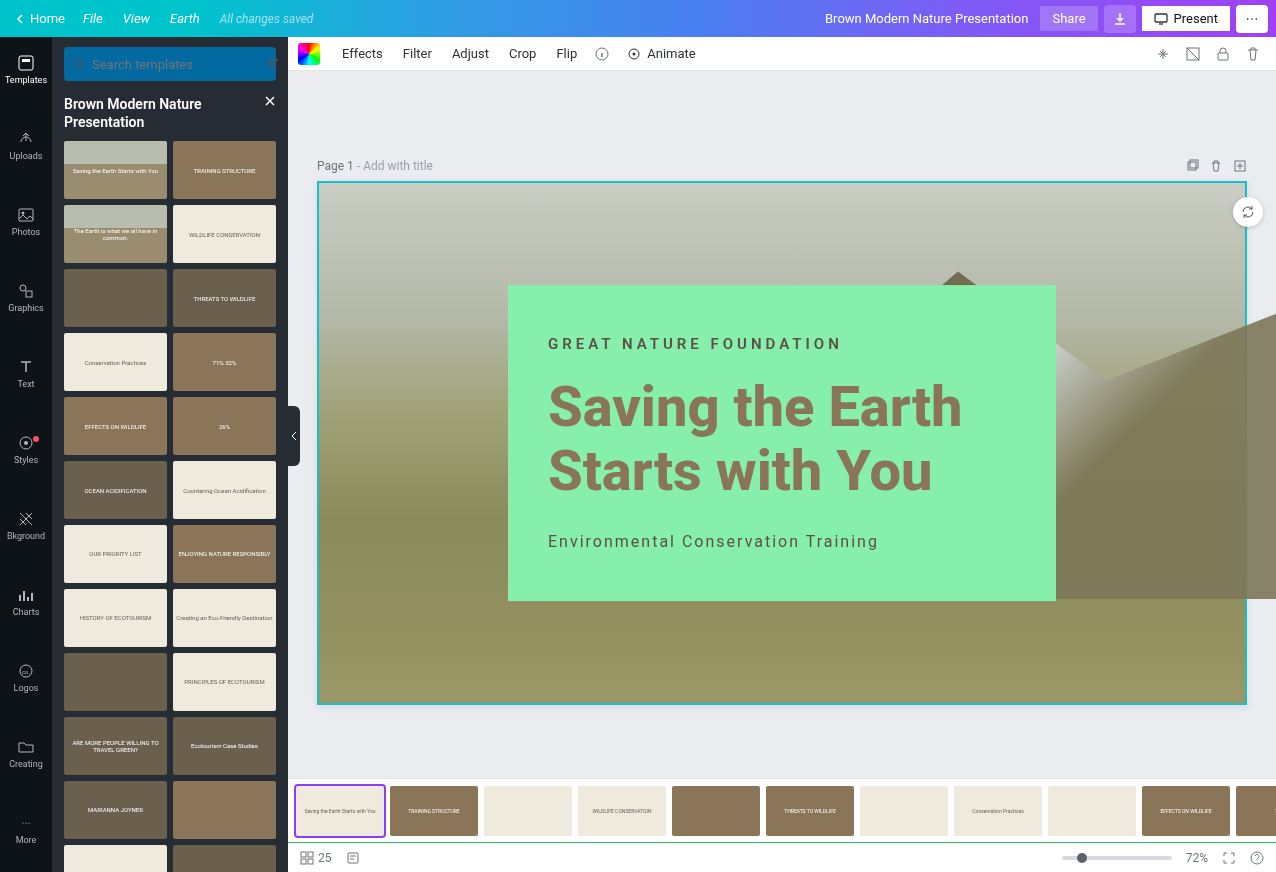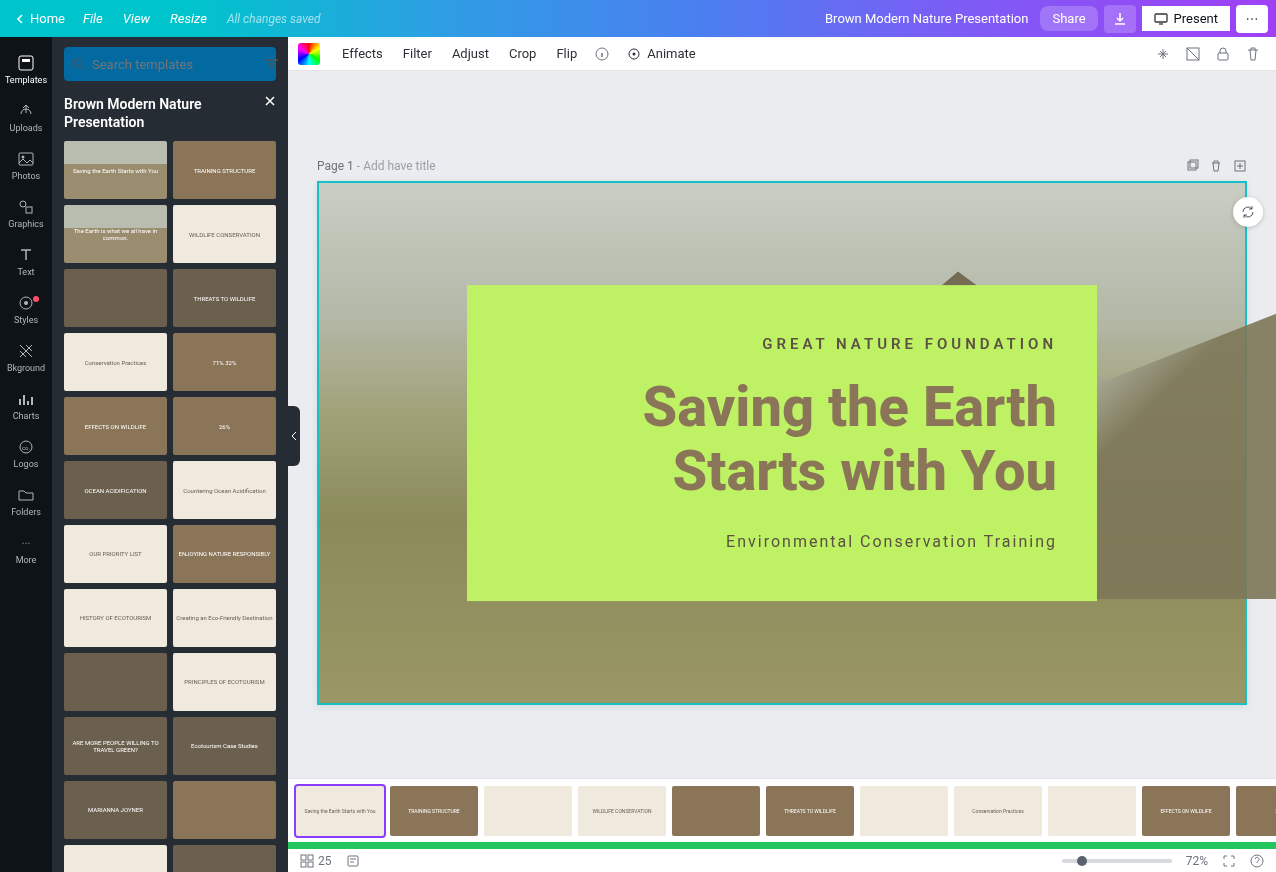--- a/index.html
+++ b/index.html
@@ -5,27 +5,27 @@
 * { margin: 0; padding: 0; box-sizing: border-box; font-family: -apple-system, BlinkMacSystemFont, "Segoe UI", Roboto, sans-serif; }
 body { width: 1276px; height: 872px; overflow: hidden; background: #ebecf0; }
 
 
 .topbar { height: 37px; background: linear-gradient(90deg, #00c4cc 0%, #00c4cc 15%, #2f9de4 35%, #4a7ff0 55%, #7d5cf5 75%, #a040f5 100%); display: flex; align-items: center; padding: 0 8px; color: #fff; font-size: 13px; }
 .topbar .home { display: flex; align-items: center; gap: 4px; padding: 4px 8px; cursor: pointer; }
 .topbar .menu-item { padding: 4px 10px; cursor: pointer; font-style: italic; }
 .topbar .saved { opacity: 0.6; font-style: italic; font-size: 12px; }
 .topbar .spacer { flex: 1; }
 .topbar .doctitle { margin-right: 12px; font-size: 13px; }
-.topbar .share { padding: 5px 12px; background: rgba(255,255,255,0.2); border-radius: 8px; cursor: pointer; margin-right: 6px; }
+.topbar .share { padding: 5px 12px; background: rgba(255,255,255,0.2); border-radius: 0; cursor: pointer; margin-right: 6px; }
 .topbar .dl { width: 32px; height: 28px; background: rgba(255,255,255,0.2); border-radius: 4px; display:flex; align-items:center; justify-content:center; cursor:pointer; margin-right:6px;}
 .topbar .present { padding: 5px 12px; background: #fff; color: #0e1318; border-radius: 0; cursor: pointer; display:flex; align-items:center; gap:6px; margin-right:6px;}
 .topbar .more { width: 32px; height: 28px; background: #fff; border-radius: 4px; display:flex; align-items:center; justify-content:center; cursor:pointer; color:#333;}
 
 
-.rail { position: absolute; left: 0; top: 37px; width: 52px; height: 835px; background: #0e1318; display: flex; flex-direction: column; align-items: center; padding-top: 8px; color: #b2b6bd; font-size: 9px; }
+.rail { position: absolute; left: 0; top: 37px; width: 52px; height: 835px; background: #0e1318; display: flex; flex-direction: column; align-items: center; padding-top: 8px; color: #b2b6bd; font-size: 9px; gap: 28px; }
 .rail .rail-item { width: 52px; height: 48px; display: flex; flex-direction: column; align-items: center; justify-content: center; gap: 3px; cursor: pointer; }
 .rail .rail-item.active { color: #fff; }
 .rail .rail-icon { width: 18px; height: 18px; display:flex; align-items:center; justify-content:center;}
 .rail .dot { position:absolute; width:6px; height:6px; background:#ff4d6a; border-radius:50%; transform:translate(10px,-10px);}
 
 
 .panel { position: absolute; left: 52px; top: 37px; width: 236px; height: 835px; background: #252c33; color: #fff; padding: 10px 12px; overflow-y: auto; }
 .panel::-webkit-scrollbar{width:0;}
 .search { background: #0369a1; border-radius: 4px; height: 34px; display:flex; align-items:center; padding:0 8px; gap:6px; color:#555;}
 .search input { flex:1; border:none; outline:none; font-size:13px; background:transparent;}
@@ -50,55 +50,55 @@
 .toolbar .icon-btn{width:26px; height:26px; display:flex; align-items:center; justify-content:center; cursor:pointer; color:#6d737d;}
 
 
 .canvas-wrap{flex:1; position:relative; overflow:auto; display:flex; flex-direction:column; align-items:center; padding-top:88px;}
 .page-label-row{width:930px; display:flex; justify-content:space-between; align-items:center; font-size:12px; color:#6d737d; margin-bottom:8px;}
 .page-actions{display:flex; gap:10px;}
 .page-actions .ia{cursor:pointer;}
 .slide{width:930px; height:524px; background:#c9cdc3; position:relative; border:2px solid #17bfc9; box-shadow:0 2px 8px rgba(0,0,0,0.08);}
 .slide-bg{position:absolute; inset:0; background:linear-gradient(180deg,#c9cdc3 0%, #b5b9a9 25%, #a0a177 45%, #8a8a5a 65%, #9b9766 100%);}
 .mountain{position:absolute; top:10%; right:-5%; width:80%; height:70%; background:linear-gradient(135deg,#5a5240 30%, #7a7050 50%, #cfd6d4 55%, #7d7758 70%); clip-path:polygon(0 60%, 20% 30%, 35% 45%, 55% 10%, 75% 40%, 100% 20%, 100% 100%, 0 100%); opacity:0.9;}
-.slide-card{position:absolute; left:50%; top:50%; transform:translate(-50%,-50%); width:630px; background:#bef264; padding:50px 40px; text-align:right;}
+.slide-card{position:absolute; left:50%; top:50%; transform:translate(-50%,-50%); width:548px; background:#86efac; padding:50px 40px; text-align:left;}
 .slide-eyebrow{font-size:15px; letter-spacing:4px; color:#5c5142; font-weight:600;}
 .slide-title{font-size:56px; font-weight:800; color:#8a7559; line-height:1.15; margin:22px 0 28px; font-family:Georgia,serif;}
 .slide-sub{font-size:16px; letter-spacing:2px; color:#5c5142;}
 .refresh-pill{position:absolute; right:-18px; top:14px; width:30px; height:30px; background:#fff; border-radius:50%; box-shadow:0 1px 4px rgba(0,0,0,0.2); display:flex; align-items:center; justify-content:center; cursor:pointer;}
 
 
 .strip{height:64px; background:#fff; border-top:1px solid #e2e4e8; display:flex; align-items:center; padding:6px 8px; gap:6px; overflow-x:auto;}
 .strip .sthumb{flex:0 0 88px; height:50px; background:#8a7559; border-radius:2px; cursor:pointer; font-size:5px; display:flex; align-items:center; justify-content:center; color:#fff; text-align:center;}
 .strip .sthumb.active{outline:2px solid #8b3dff;}
 .strip .sthumb.l{background:#f0e9de; color:#6b5f4e;}
 
 
-.footer{height:30px; background:#fff; border-top:7px solid #22c55e; display:flex; align-items:center; padding:0 12px; gap:14px; font-size:12px; color:#6d737d;}
+.footer{height:30px; background:#fff; border-top:1px solid #22c55e; display:flex; align-items:center; padding:0 12px; gap:14px; font-size:12px; color:#6d737d;}
 .footer .sp{flex:1;}
 .footer .zoom-slider{width:110px; height:4px; background:#d6d9de; border-radius:2px; position:relative;}
 .footer .zoom-slider .knob{position:absolute; left:18%; top:50%; width:10px; height:10px; background:#5a6270; border-radius:50%; transform:translate(-50%,-50%);}
 .ic{display:inline-flex;}
 svg{display:block;}
 </style>
 </head>
 <body>
 
 <div class="topbar">
   <div class="home">
     <span class="ic">
         <svg width="10" height="10" viewBox="0 0 10 10">
           <path d="M6 1L2 5l4 4" stroke="#fff" stroke-width="1.5" fill="none"></path>
         </svg>
       </span>
     <span>Home</span>
   </div>
   <div class="menu-item">File</div>
   <div class="menu-item">View</div>
-  <div class="menu-item">Resize</div>
+  <div class="menu-item">Earth</div>
   <div class="menu-item saved">All changes saved</div>
   <div class="spacer"></div>
   <div class="doctitle">Brown Modern Nature Presentation</div>
   <div class="share">Share</div>
   <div class="dl">
     <span class="ic">
         <svg width="14" height="14" viewBox="0 0 14 14">
           <path d="M7 1v8M4 6l3 3 3-3M2 12h10" stroke="#fff" stroke-width="1.5" fill="none"></path>
         </svg>
       </span>
@@ -196,21 +196,21 @@
         </svg>
       </span>
     <span>Logos</span>
   </div>
   <div class="rail-item">
     <span class="rail-icon">
         <svg width="18" height="18" viewBox="0 0 18 18">
           <path d="M2 5h5l2 2h7v7H2z" stroke="currentColor" fill="none"></path>
         </svg>
       </span>
-    <span>Folders</span>
+    <span>Creating</span>
   </div>
   <div class="rail-item">
     <span class="rail-icon">⋯</span>
     <span>More</span>
   </div>
 </div>
 
 <div class="panel">
   <div class="search">
     <span class="ic">
@@ -323,21 +323,21 @@
         <span>
           <svg width="14" height="16" viewBox="0 0 14 16">
             <path d="M2 4h10M5 4V2h4v2M4 4l1 10h4l1-10" stroke="currentColor" fill="none"></path>
           </svg>
         </span>
       </div>
   </div>
 
   <div class="canvas-wrap">
     <div class="page-label-row">
-      <div><span>Page 1</span><span style="color:#9ba0a8;"> - Add have title</span></div>
+      <div><span>Page 1</span><span style="color:#9ba0a8;"> - Add with title</span></div>
       <div class="page-actions">
         <span class="ia">
             <svg width="14" height="14" viewBox="0 0 14 14">
               <rect x="3" y="3" width="8" height="8" stroke="#6d737d" fill="none"></rect>
               <rect x="5" y="1" width="8" height="8" stroke="#6d737d" fill="none"></rect>
             </svg>
           </span>
         <span class="ia">
             <svg width="14" height="14" viewBox="0 0 14 14">
               <path d="M3 4h8M5 4V2h4v2M4 4l1 8h4l1-8" stroke="#6d737d" fill="none"></path>

